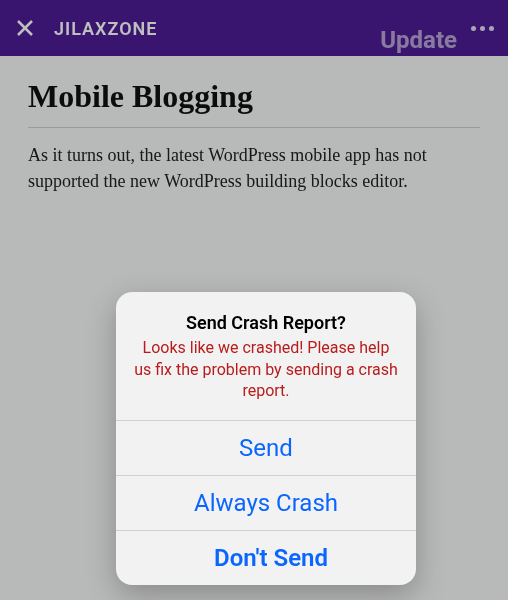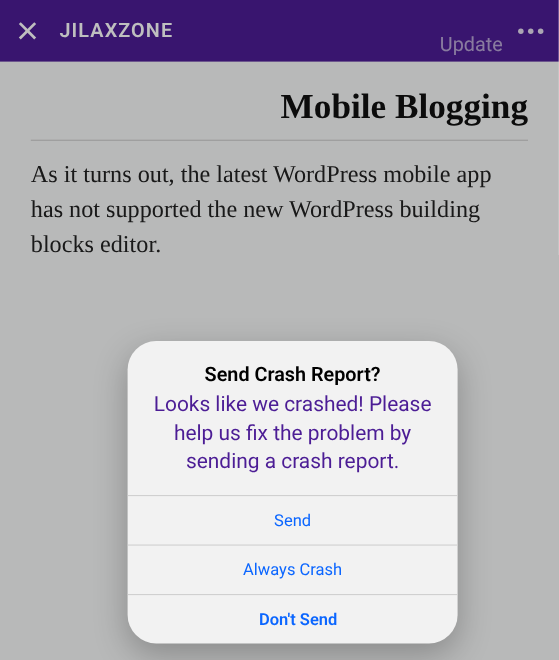--- a/index.html
+++ b/index.html
@@ -38,22 +38,22 @@
     .nav-title {
       font-size: 18px;
       font-weight: 600;
       letter-spacing: 1px;
     }
     .nav-spacer {
       flex: 1;
     }
     .update-btn {
       color: rgba(255,255,255,0.6);
-      font-size: 18px;
-      font-weight: 400;
+      font-size: 24px;
+      font-weight: 700;
       margin-right: 14px;
       margin-top: 24px;
     }
     .more-icon {
       display: flex;
       align-items: center;
       gap: 4px;
     }
     .more-icon .dot {
       width: 5px;
@@ -63,70 +63,69 @@
     }
     .content {
       padding: 22px 28px;
     }
     .post-title {
       font-family: Georgia, "Times New Roman", serif;
       font-size: 32px;
       font-weight: 700;
       color: #111;
       margin-bottom: 12px;
-      text-align: right;
     }
     .divider {
       border: none;
       border-top: 1px solid #ccc;
       margin-bottom: 14px;
     }
     .post-body {
       font-family: Georgia, "Times New Roman", serif;
-      font-size: 22px;
+      font-size: 18px;
       line-height: 1.45;
       color: #222;
     }
     .dim-overlay {
       position: absolute;
       inset: 0;
       background: rgba(0,0,0,0.25);
       display: flex;
       align-items: flex-end;
       justify-content: center;
     }
     .alert {
       width: 300px;
       background: #f2f2f2;
-      border-radius: 26px;
+      border-radius: 16px;
       margin-bottom: 15px;
       box-shadow: 0 10px 30px rgba(0,0,0,0.25);
       overflow: hidden;
       margin-left: 24px;
     }
     .alert-header {
       padding: 20px 18px 18px 18px;
       text-align: center;
     }
     .alert-title {
       font-size: 18px;
       font-weight: 600;
       color: #000;
       margin-bottom: 4px;
     }
     .alert-message {
-      font-size: 19px;
+      font-size: 16px;
       line-height: 1.35;
-      color: #4c1d95;
+      color: #b91c1c;
     }
     .alert-btn {
       border-top: 1px solid #d0d0d0;
       text-align: center;
       padding: 13px 0;
-      font-size: 15px;
+      font-size: 24px;
       color: #0b66ff;
       cursor: pointer;
       background: transparent;
       width: 100%;
       border-left: none;
       border-right: none;
       border-bottom: none;
       font-family: inherit;
     }
     .alert-btn.bold {

